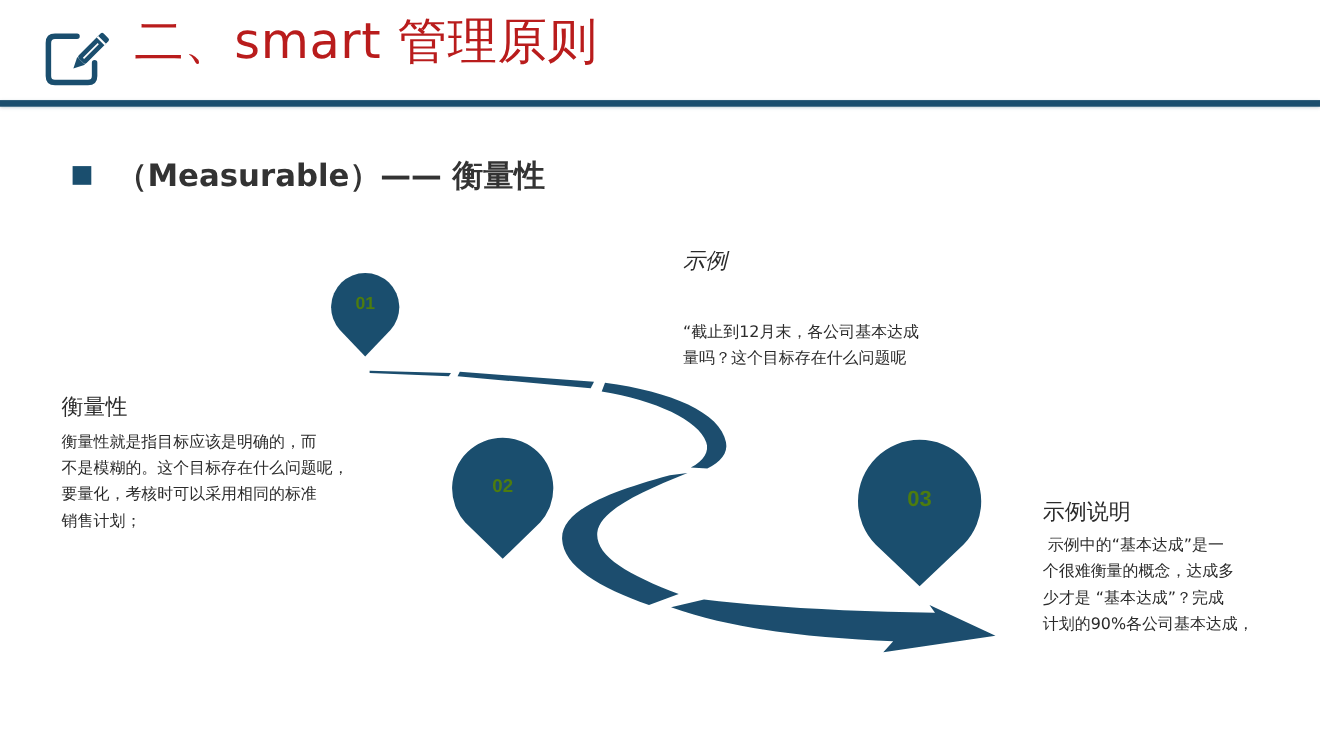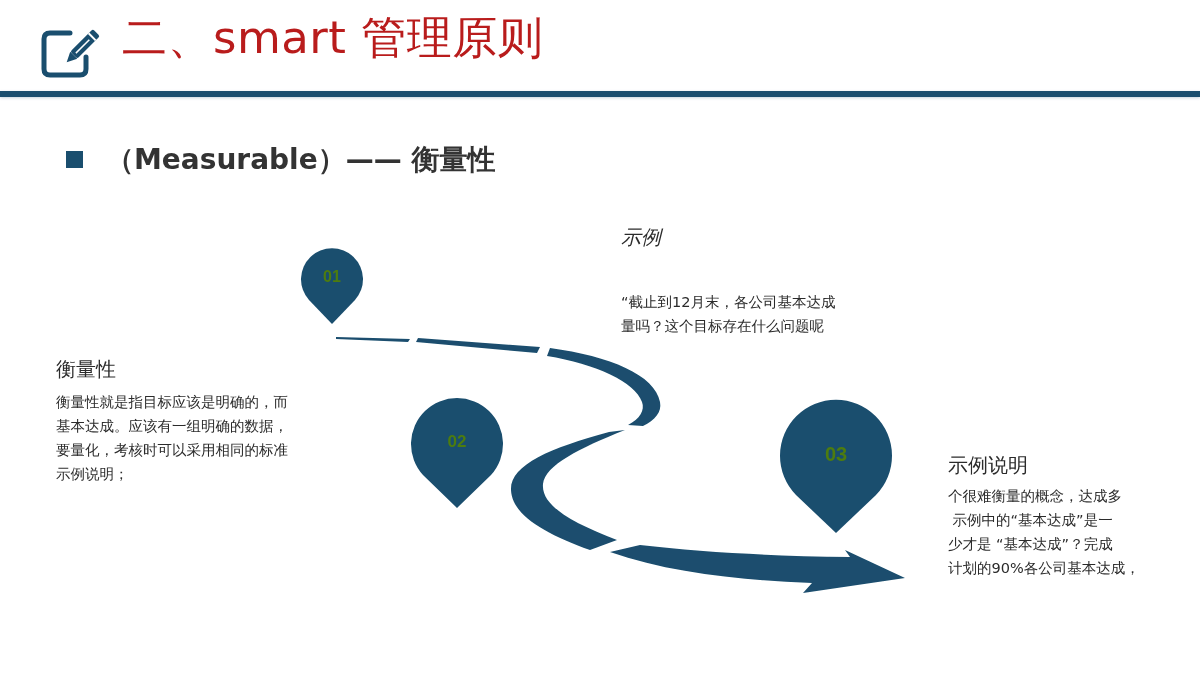--- a/index.html
+++ b/index.html
@@ -160,30 +160,30 @@
 <div class="pin" style="left:779px; top:398px; width:114px; height:137px;">
   <svg viewBox="0 0 114 137">
     <path d="M57 135 L17 97 A56 56 0 1 1 97 97 Z" fill="#1a4e6e"></path>
   </svg>
   <div class="pin-label" style="top:43px; font-size:20px; line-height:26px;">03</div>
 </div>
 
 <div class="block-title" style="left:56px; top:355px;">衡量性</div>
 <div class="block-text" style="left:56px; top:390px;">
   <span class="line">衡量性就是指目标应该是明确的，而</span>
-  <span class="line">基本达成。应该有一组明确的数据，</span>
+  <span class="line">不是模糊的。这个目标存在什么问题呢，</span>
   <span class="line">要量化，考核时可以采用相同的标准</span>
-  <span class="line">示例说明；</span>
+  <span class="line">销售计划；</span>
 </div>
 
 <div class="block-title" style="left:621px; top:223px;font-style:italic;">示例</div>
 <div class="block-text" style="left:621px; top:267px;margin-top:23px;">
   <span class="line">“截止到12月末，各公司基本达成</span>
   <span class="line">量吗？这个目标存在什么问题呢</span>
 </div>
 
 <div class="block-title" style="left:948px; top:451px;">示例说明</div>
 <div class="block-text" style="left:948px; top:484px;">
+  <span class="line" style="white-space:pre;"> 示例中的“基本达成”是一</span>
   <span class="line">个很难衡量的概念，达成多</span>
-  <span class="line" style="white-space:pre;"> 示例中的“基本达成”是一</span>
   <span class="line">少才是 “基本达成”？完成</span>
   <span class="line">计划的90%各公司基本达成，</span>
 </div>
 
 </body></html>

